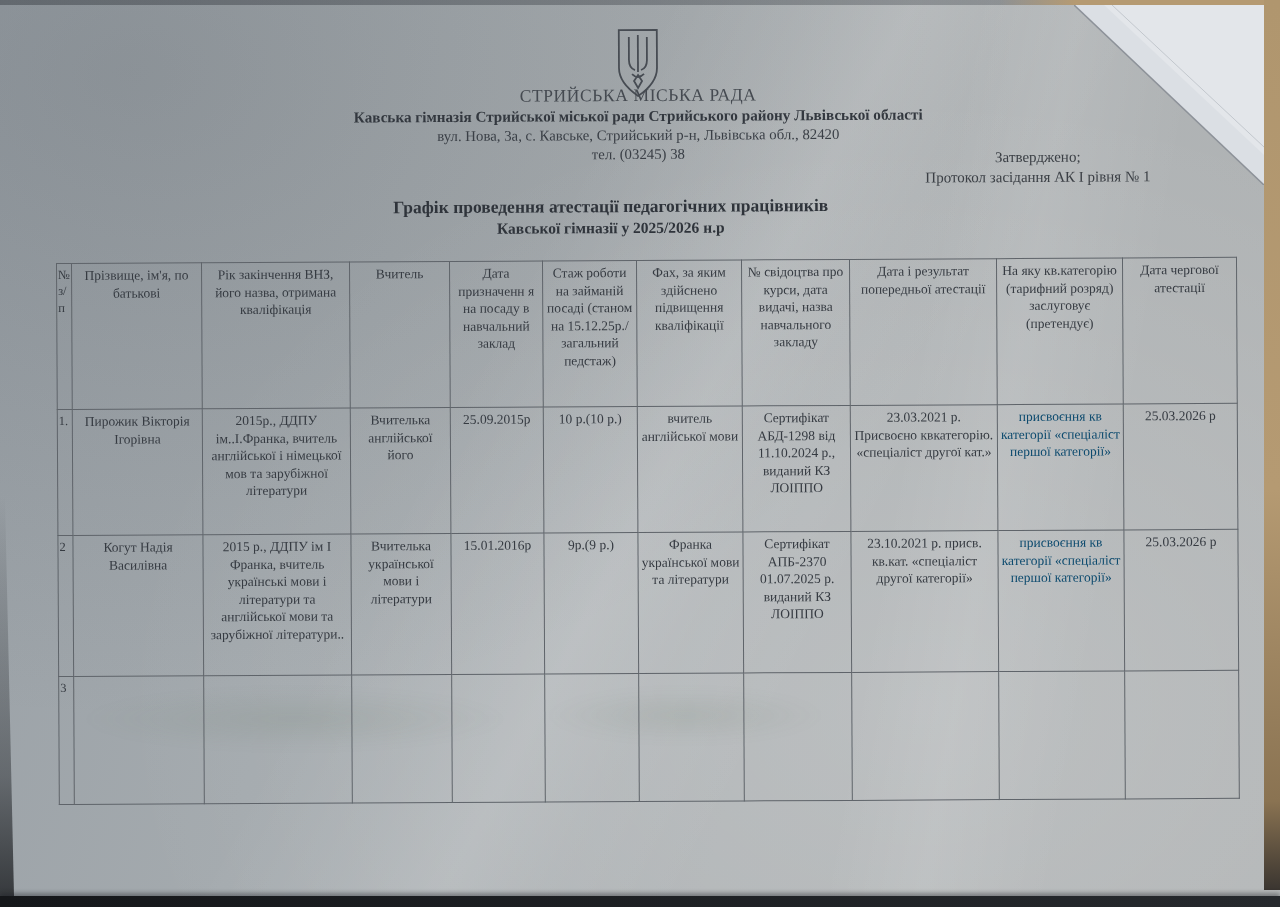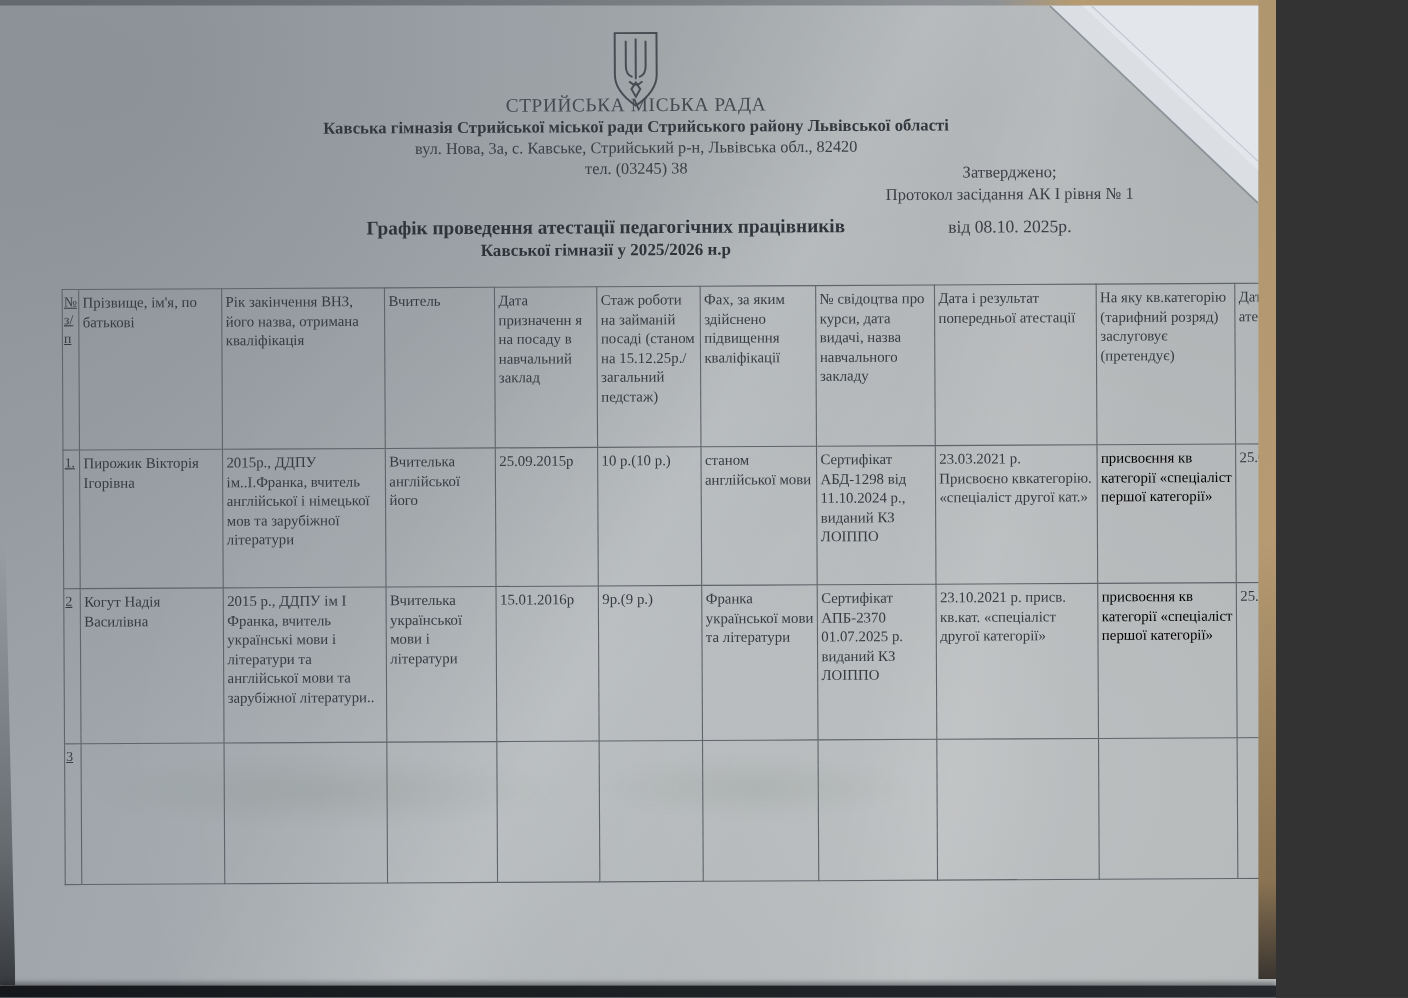--- a/index.html
+++ b/index.html
@@ -1,17 +1,17 @@
 <!DOCTYPE html>
 <html><head>
 <meta charset="utf-8">
 <style>
   html,body { margin:0; padding:0; background:#333; }
   .photo {
-    position:relative; width:1160px; height:907px; overflow:hidden;
+    position:relative; width:1280px; height:907px; overflow:hidden;
     background:#9aa1a7;
     font-family:"Liberation Serif", serif;
   }
   
   .paper {
     position:absolute; inset:0;
     background:
       radial-gradient(ellipse at 72% 78%, rgba(255,255,255,0.16), rgba(255,255,255,0) 62%),
       radial-gradient(ellipse at 10% 8%, rgba(60,66,72,0.18), rgba(60,66,72,0) 55%),
       linear-gradient(105deg, #99a0a6 0%, #a4aaae 30%, #aeb2b4 62%, #b1b4b5 100%);
@@ -54,30 +54,30 @@
   .approval { position:absolute; top:149px; right:128px; text-align:center; font-size:15px; line-height:1.35; color:#3c4046; }
   .approval .l3 { margin-top:8px; font-size:16px; }
 
   
   table.doc-table {
     position:absolute; top:260px; left:57px; width:1180px;
     border-collapse:collapse; table-layout:fixed;
     font-size:13.5px; color:#363b42;
   }
   .doc-table td, .doc-table th {
-    border:1px solid #5f646a; vertical-align:top; text-align:left;
+    border:1px solid #5f646a; vertical-align:top; text-align:center;
     padding:3px 3px 2px; line-height:1.3; overflow:hidden;
     font-weight:normal;
   }
-  .doc-table .num { word-break:break-all; font-size:12.5px; padding-left:1px; padding-right:1px; text-align:left;text-decoration:underline; }
+  .doc-table .num { word-break:break-all; font-size:12.5px; padding-left:1px; padding-right:1px; text-align:left; }
   .doc-table tr.hdr  { height:146px; }
   .doc-table tr.r1   { height:126px; }
   .doc-table tr.r2   { height:141px; }
   .doc-table tr.r3   { height:128px; }
-  .doc-table td.faded { color:#000000; }
+  .doc-table td.faded { color:#0c4a6e; }
 </style>
 </head>
 <body>
 
 <div class="photo">
   <div class="paper"></div>
   <div class="sheen"></div>
   <div class="smudge s1"></div>
   <div class="smudge s2"></div>
 
@@ -95,21 +95,20 @@
     </div>
 
     <div class="center-line council-name">СТРИЙСЬКА МІСЬКА РАДА</div>
     <div class="center-line school-name">Кавська гімназія Стрийської міської ради Стрийського району Львівської області</div>
     <div class="center-line address-line">вул. Нова, 3а, с. Кавське, Стрийський р-н, Львівська обл., 82420</div>
     <div class="center-line phone-line">тел. (03245) 38</div>
 
     <div class="approval">
       <div>Затверджено;</div>
       <div>Протокол засідання АК І рівня № 1</div>
-      <div class="l3">від 08.10. 2025р.</div>
     </div>
 
     <div class="titles">
       <div class="title-1">Графік проведення атестації педагогічних працівників</div>
       <div class="title-2">Кавської гімназії  у  2025/2026 н.р</div>
     </div>
 
     <table class="doc-table">
       <colgroup>
         <col style="width:15px">
@@ -138,21 +137,21 @@
         <th>На яку кв.категорію (тарифний розряд) заслуговує (претендує)</th>
         <th>Дата чергової атестації</th>
       </tr>
       <tr class="r1">
         <td class="num">1.</td>
         <td>Пирожик Вікторія Ігорівна</td>
         <td>2015р., ДДПУ ім..І.Франка, вчитель англійської і німецької мов та зарубіжної літератури</td>
         <td>Вчителька англійської його</td>
         <td>25.09.2015р</td>
         <td>10 р.(10 р.)</td>
-        <td>станом англійської мови</td>
+        <td>вчитель англійської мови</td>
         <td>Сертифікат АБД-1298 від 11.10.2024 р., виданий КЗ ЛОІППО</td>
         <td>23.03.2021 р. Присвоєно квкатегорію. «спеціаліст другої кат.»</td>
         <td class="faded">присвоєння кв категорії «спеціаліст першої категорії»</td>
         <td>25.03.2026 р</td>
       </tr>
       <tr class="r2">
         <td class="num">2</td>
         <td>Когут Надія Василівна</td>
         <td>2015 р., ДДПУ ім І Франка, вчитель українські мови і літератури та англійської мови та зарубіжної літератури..</td>
         <td>Вчителька української мови і літератури</td>

